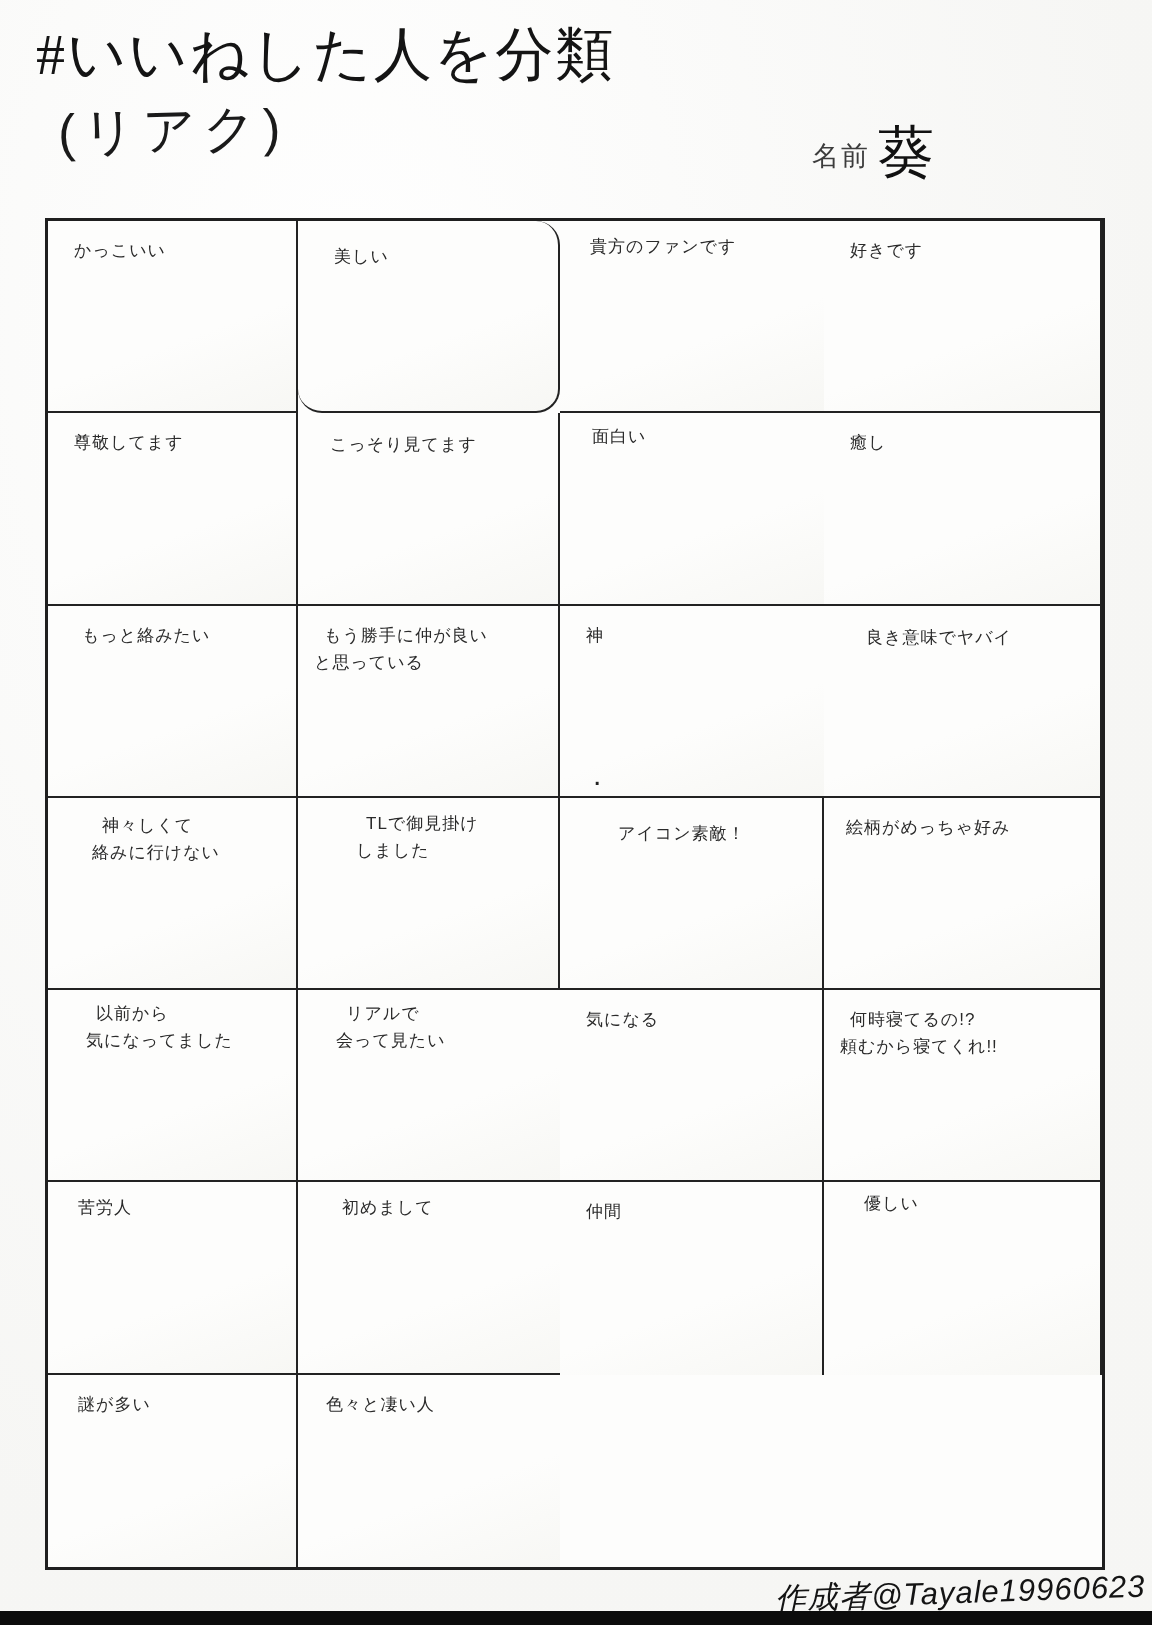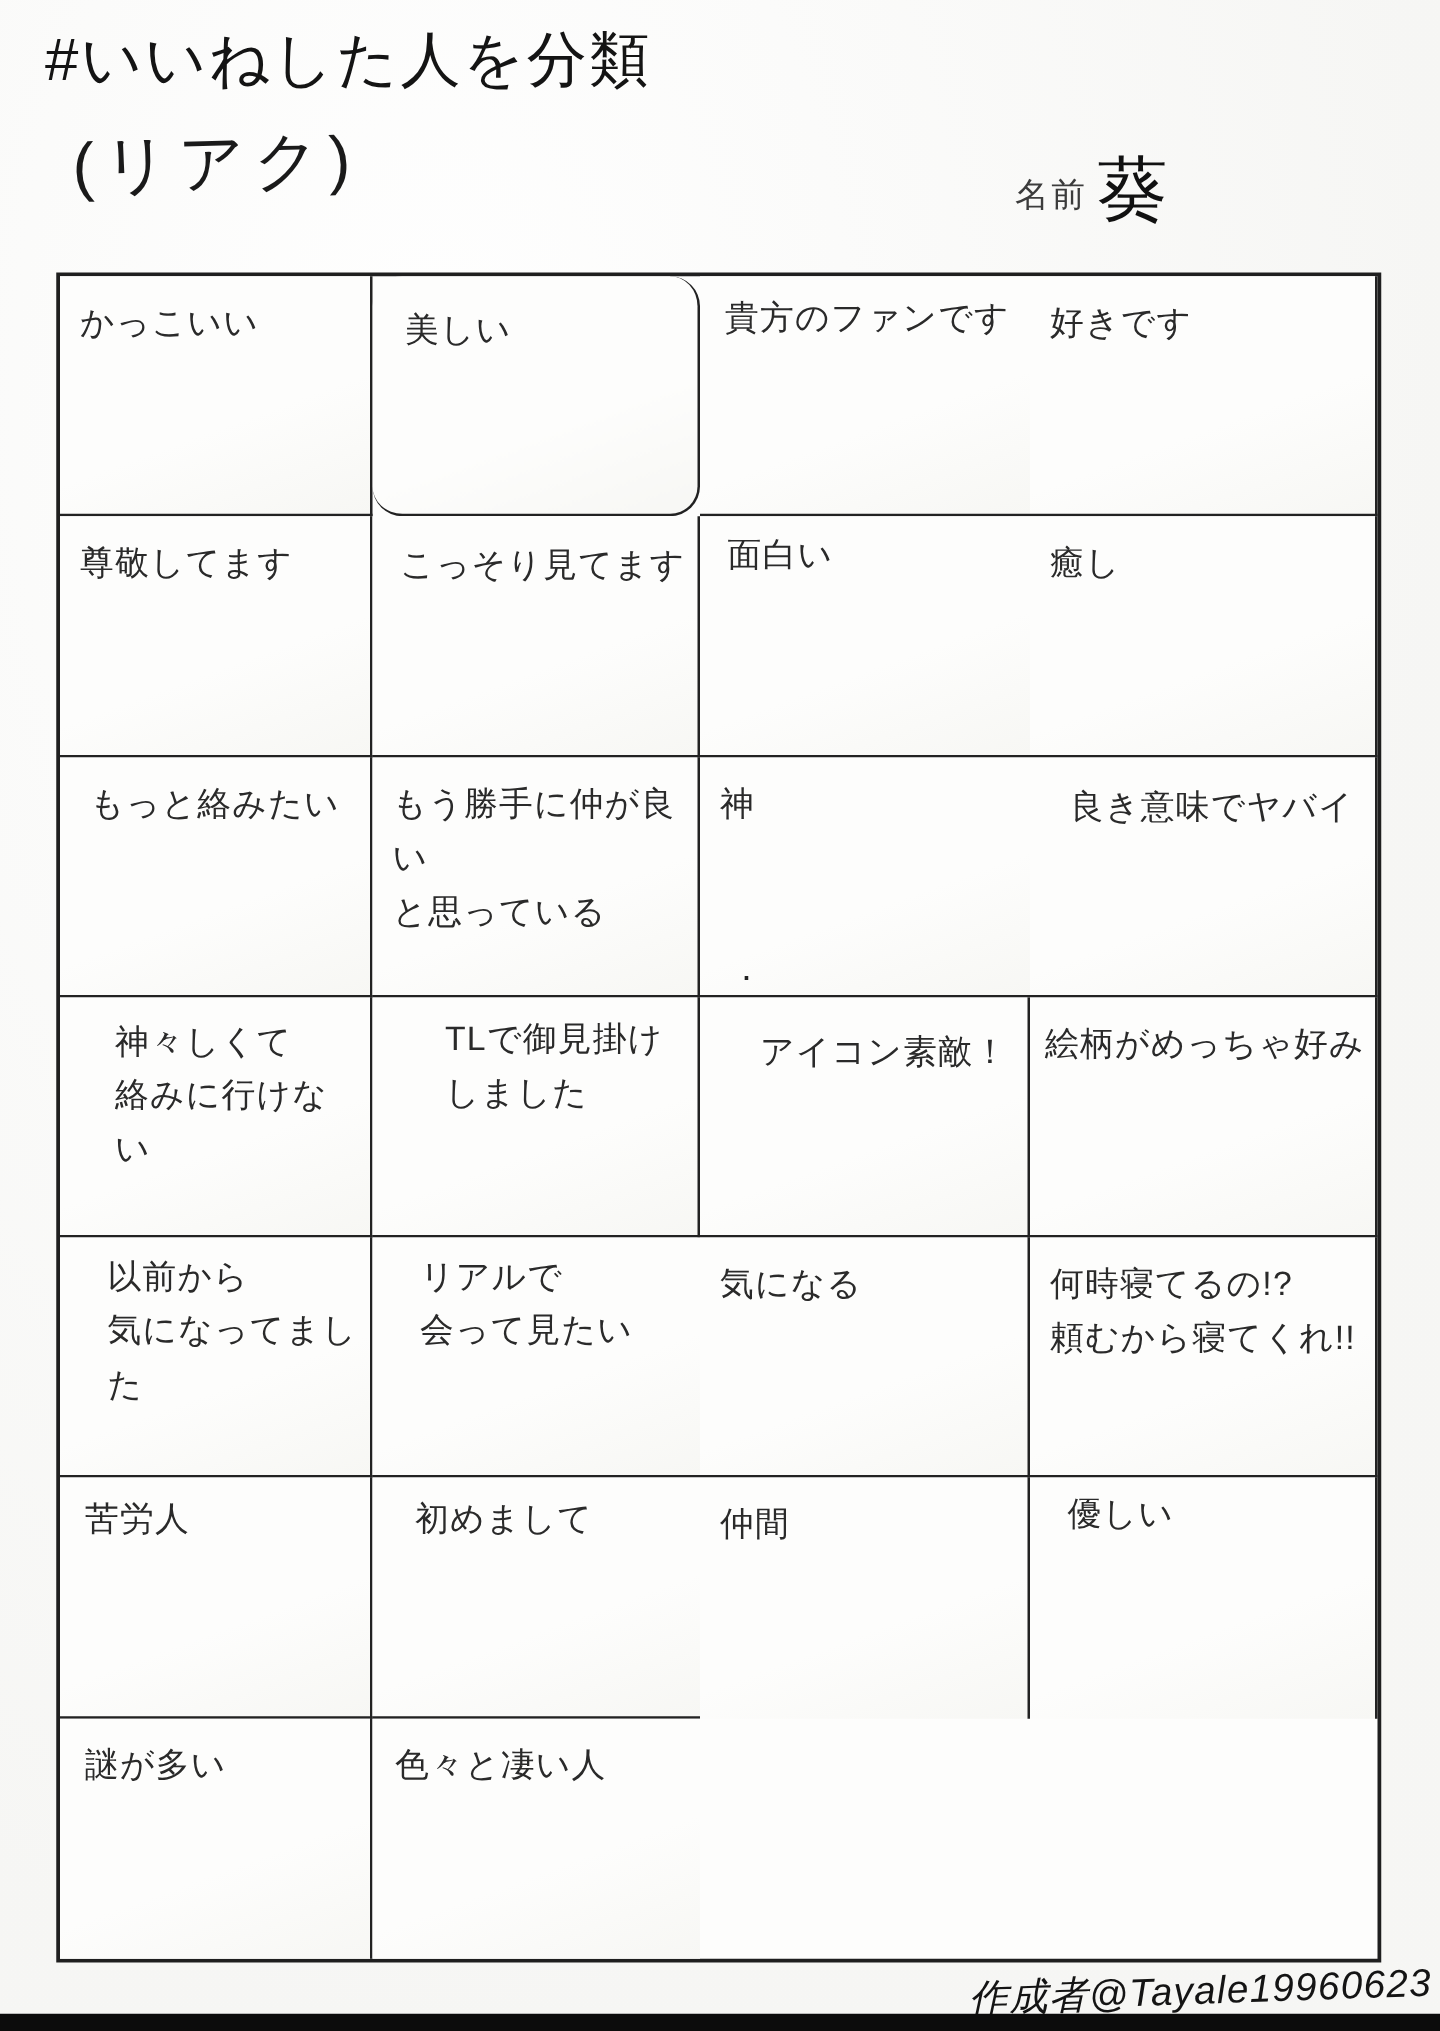--- a/index.html
+++ b/index.html
@@ -19,24 +19,25 @@
     position: absolute;
     inset: 0;
     background:
       radial-gradient(ellipse at 30% 20%, rgba(255,255,255,0.9), rgba(0,0,0,0.015) 70%),
       #fafaf8;
   }
   .page-title {
     position: absolute;
     left: 36px;
     top: 16px;
-    font-size: 48px;
+    font-size: 58px;
     letter-spacing: 2px;
     color: #141414;
     white-space: nowrap;
+    font-family: Liberation Serif, serif;
   }
   .reaction-note {
     position: absolute;
     left: 58px;
     top: 96px;
     font-size: 52px;
     letter-spacing: 7px;
     color: #1a1a1a;
     transform: rotate(-1.5deg);
     font-weight: 300;
@@ -79,25 +80,26 @@
     box-sizing: border-box;
     border-right: 2px solid #222;
     border-bottom: 2px solid #222;
     position: relative;
     padding: 16px 8px 0 16px;
     background: linear-gradient(160deg, #fdfdfc 60%, #f7f7f4);
   }
   .cell.c4 { border-right: none; }
   .cell.r7 { border-bottom: none; }
   .cell-text {
-    font-size: 27px;
+    font-size: 17px;
     line-height: 1.6;
     color: #2a2a2a;
     white-space: pre-line;
     letter-spacing: 1px;
+    margin-left: 10px;
   }
   
   .r1.c3 { padding-left: 26px; padding-top: 22px; border-radius: 24px; }
   .r1.c4 { padding-left: 20px; padding-top: 12px; }
   .r2.c3 { padding-left: 22px; padding-top: 18px; }
   .r2.c4 { padding-left: 22px; padding-top: 10px; }
   .r3.c2 { padding-left: 24px; }
   .r4.c1 { padding-left: 32px; padding-top: 18px; }
   .r4.c2 { padding-left: 44px; padding-top: 14px; }
   .r4.c3 { padding-left: 58px; padding-top: 12px; }

